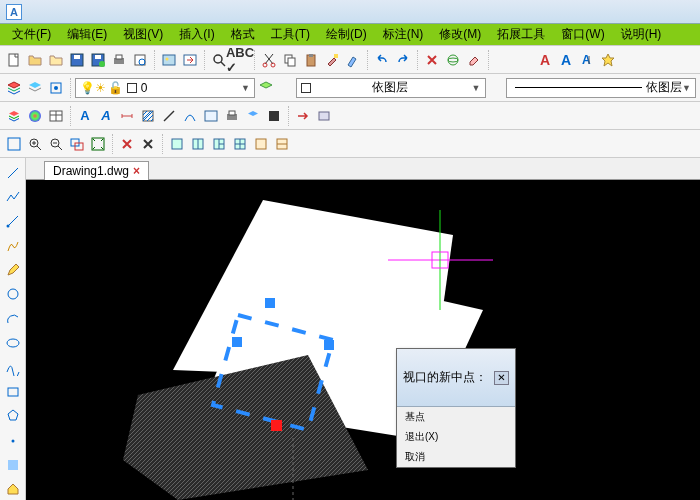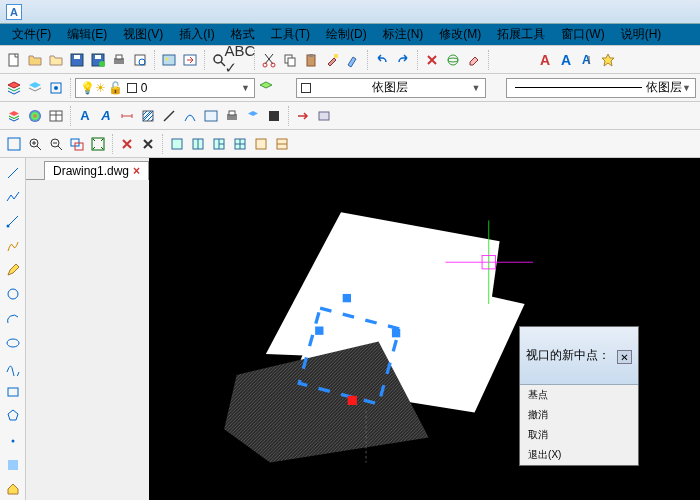--- a/index.html
+++ b/index.html
@@ -1,39 +1,39 @@
 <!DOCTYPE html>
 <html><head>
 <meta charset="utf-8">
 <style>
 *{margin:0;padding:0;box-sizing:border-box;font-family:"Microsoft YaHei",sans-serif;font-size:12px;-webkit-user-select:none;user-select:none}
 body{background:#f0f0f0;width:700px;height:500px;overflow:hidden;position:relative}
 .titlebar{height:24px;background:linear-gradient(#dfe9f5,#cadff0);display:flex;align-items:center;padding:0 6px;border-bottom:1px solid #8aa}
 .titlebar .logo{width:16px;height:16px;background:#fff;border:1px solid #4a90d9;display:inline-flex;align-items:center;justify-content:center;color:#2a70c0;font-weight:bold;font-size:11px;margin-right:6px}
 .titlebar .title{color:#333}
-.menubar{height:22px;background:#0369a1;display:flex;align-items:center;padding:0 4px;border-bottom:1px solid #ccc}
+.menubar{height:22px;background:#84cc16;display:flex;align-items:center;padding:0 4px;border-bottom:1px solid #ccc}
 .menubar span{padding:2px 8px;cursor:default}
 .toolbar{background:#f6f6f6;border-bottom:1px solid #ccc;padding:2px 4px;display:flex;align-items:center;gap:2px;flex-wrap:nowrap}
 .toolbar .grp{display:flex;gap:1px;align-items:center;padding-right:4px;margin-right:2px;border-right:1px dotted #bbb}
 .toolbar .grp:last-child{border-right:none}
 .tb{width:20px;height:20px;display:inline-flex;align-items:center;justify-content:center;cursor:pointer;border:1px solid transparent;border-radius:2px}
 .tb svg{width:16px;height:16px}
 .layer-sel{display:inline-flex;align-items:center;height:20px;border:1px solid #999;background:#fff;padding:0 4px;min-width:180px}
 .layer-sel .dd{margin-left:auto;font-size:9px;color:#555}
 .sel-wide{min-width:190px}
 .drawing-area{position:relative;height:calc(500px - 24px - 22px - 28px*4);display:flex}
 .lefttool{width:26px;background:#f6f6f6;border-right:1px solid #ccc;display:flex;flex-direction:column;align-items:center;padding-top:4px;gap:3px}
 .lefttool .tb{width:22px;height:22px}
 .tab-strip{height:22px;background:#f0f0f0;border-bottom:1px solid #999;display:flex;align-items:flex-end;padding-left:18px}
 .tab{background:#fff;border:1px solid #999;border-bottom:none;padding:2px 8px;font-size:11px;display:flex;align-items:center;gap:4px;position:relative;top:1px}
 .tab .x{color:#c33;font-weight:bold;cursor:pointer}
-.canvas-wrap{flex:1;display:flex;flex-direction:row}
+.canvas-wrap{flex:1;display:flex;flex-direction:column}
 .canvas{flex:1;background:#000;position:relative;overflow:hidden}
 .ctxmenu{position:absolute;background:#f0f0f0;border:1px solid #6a6a6a;box-shadow:2px 2px 4px rgba(0,0,0,.4);width:120px}
-.ctxmenu .hdr{background:linear-gradient(#e7eef7,#c9dcef);padding:20px 6px;font-size:11px;display:flex;align-items:flex-end;border-bottom:1px solid #9ab}
+.ctxmenu .hdr{background:linear-gradient(#e7eef7,#c9dcef);padding:20px 6px;font-size:11px;display:flex;align-items:center;border-bottom:1px solid #9ab}
 .ctxmenu .hdr .cx{margin-left:auto;width:15px;height:14px;background:#c8d6e8;border:1px solid #778;display:flex;align-items:center;justify-content:center;font-size:10px;cursor:pointer}
 .ctxmenu .it{padding:3px 8px;font-size:10px;cursor:pointer}
 </style>
 </head>
 <body>
 
 <div class="titlebar">
   <span class="logo">A</span>
 </div>
 
@@ -110,21 +110,21 @@
         </svg>
       </span>
   </div>
   <div class="grp">
     <span class="tb">
         <svg viewBox="0 0 16 16">
           <circle cx="7" cy="7" r="4" fill="none" stroke="#333" stroke-width="1.5"></circle>
           <path d="M10 10l4 4" stroke="#333" stroke-width="1.5"></path>
         </svg>
       </span>
-    <span class="tb" style="font-size:15px;font-weight:normal;color:#333">ABC<br>✓</span>
+    <span class="tb" style="font-size:13px;font-weight:bold;color:#333">ABC<br>✓</span>
   </div>
   <div class="grp">
     <span class="tb">
         <svg viewBox="0 0 16 16">
           <path d="M4 2l8 10M12 2L4 12" stroke="#333"></path>
           <circle cx="4" cy="13" r="2" fill="none" stroke="#c33"></circle>
           <circle cx="12" cy="13" r="2" fill="none" stroke="#c33"></circle>
         </svg>
       </span>
     <span class="tb">
@@ -535,19 +535,18 @@
         </g>
         <line x1="260" y1="258" x2="260" y2="320" stroke="#666" stroke-dasharray="3 3"></line>
       </svg>
 
       <div class="ctxmenu" style="left:370px;top:168px">
         <div class="hdr">
           <span>视口的新中点：</span>
           <span class="cx">✕</span>
         </div>
         <div class="it">基点</div>
-        <div class="it">撤消</div>
+        <div class="it">退出(X)</div>
         <div class="it">取消</div>
-        <div class="it">退出(X)</div>
       </div>
     </div>
   </div>
 </div>
 
 </body></html>

